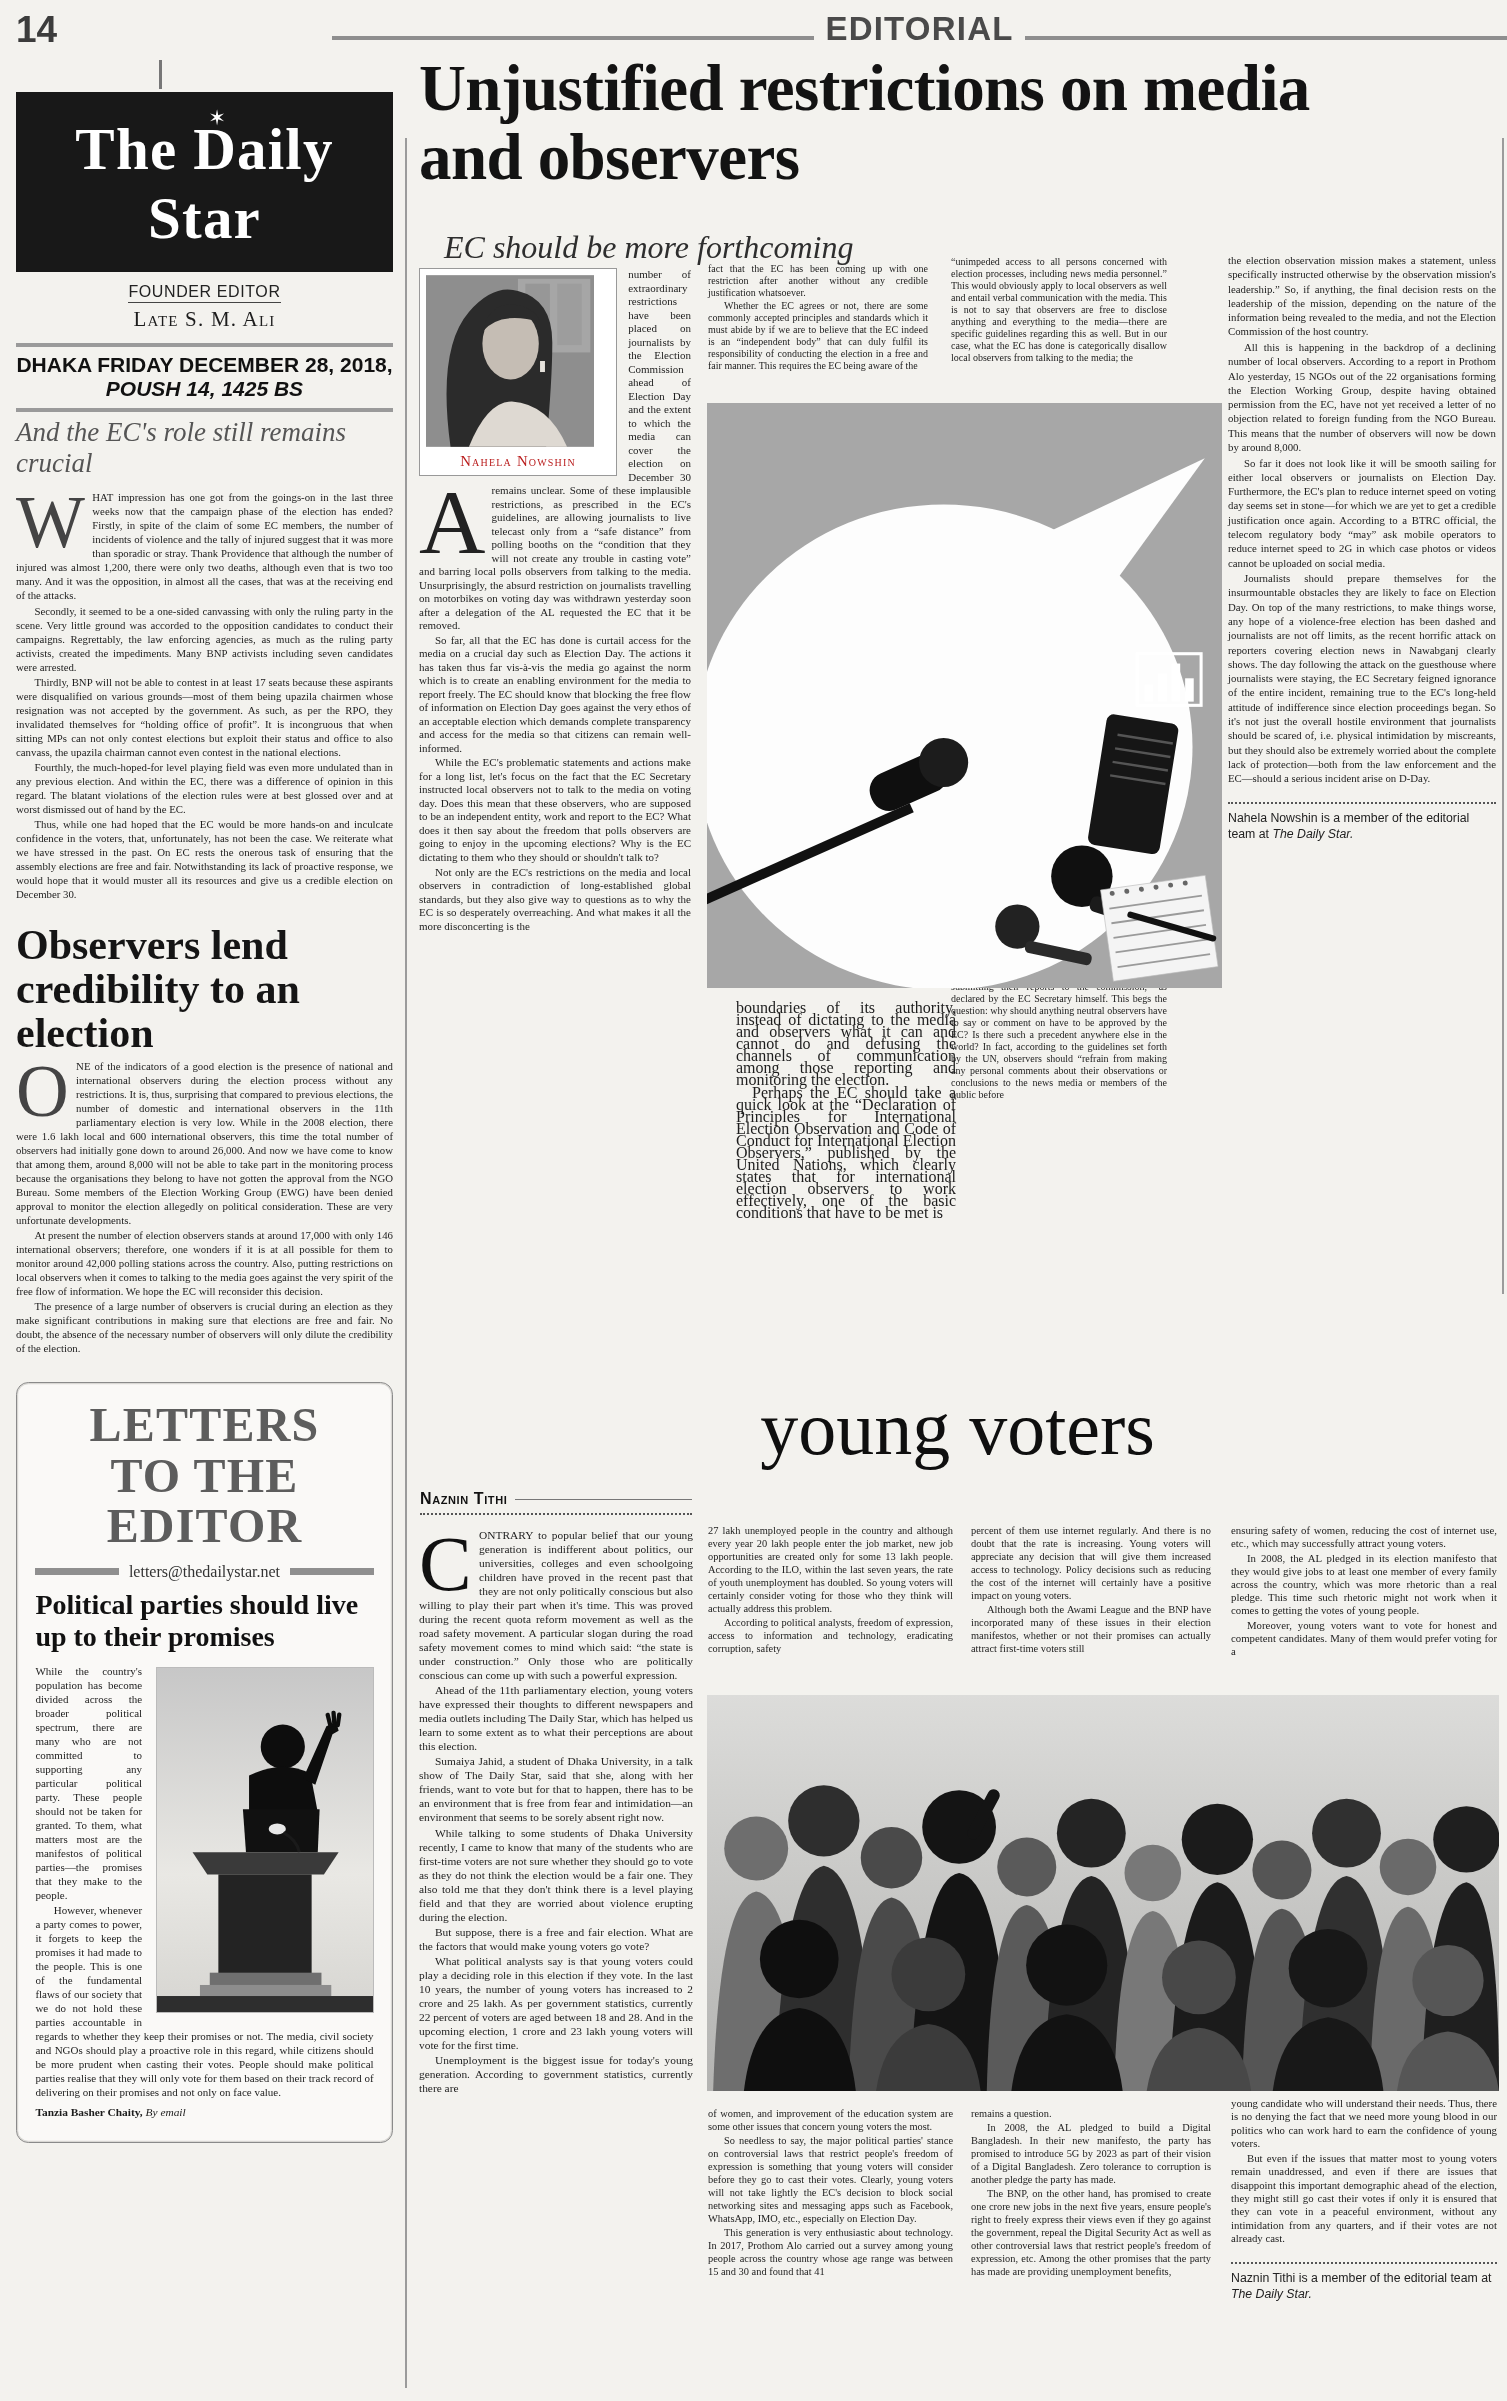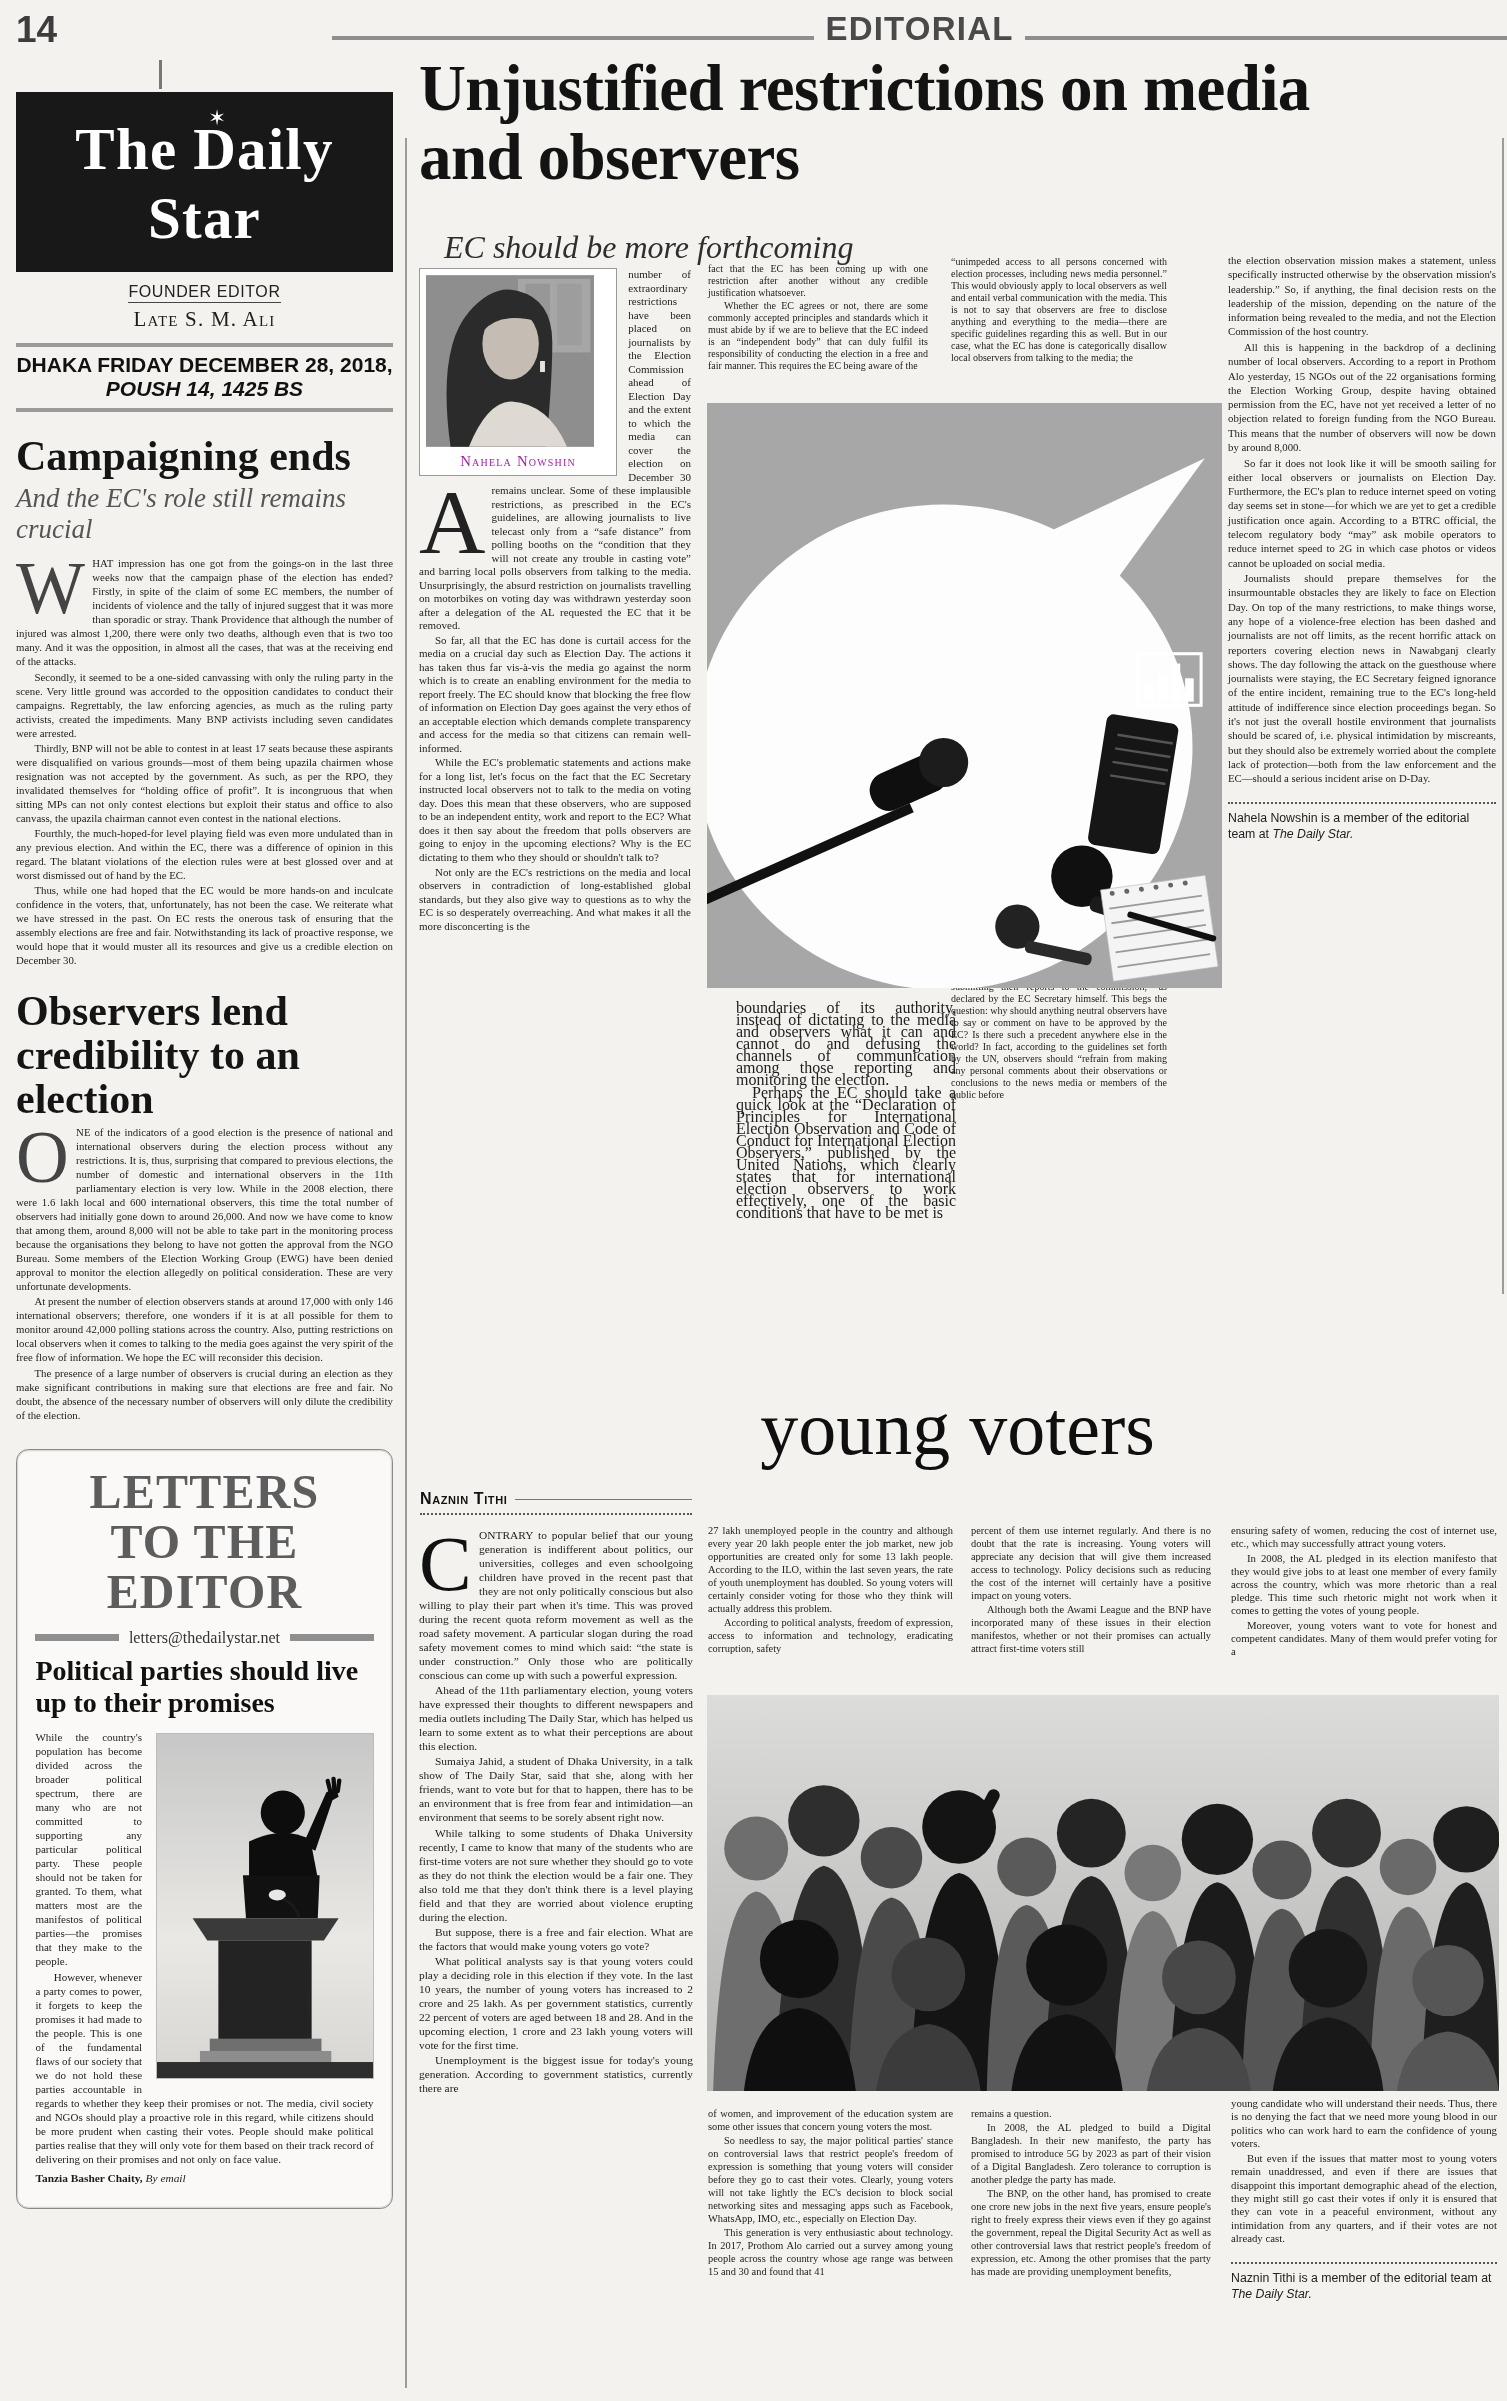--- a/index.html
+++ b/index.html
@@ -55,21 +55,21 @@
   .col p{margin:0 0 1.2px;text-align:justify;}
   .colA{left:419px;top:268px;width:272px;font-size:11px;line-height:13.5px;}
   .colB{left:708px;top:263px;width:220px;font-size:10px;line-height:12px;}
   .colBb{left:736px;top:1002px;width:220px;font-size:16px;line-height:12px;}
   .colC{left:951px;top:256px;width:216px;font-size:10px;line-height:12px;}
   .colCb{left:951px;top:957px;width:216px;font-size:10px;line-height:12px;}
   .colD{left:1228px;top:253px;width:268px;font-size:10.8px;line-height:14.3px;}
   .col p.ind{text-indent:16px;}
   .dropcapA{float:left;font-size:92px;line-height:73px;padding:4.9px 6.1px 0 0;color:#222;}
   #author-box{float:left;width:184px;margin:0 11px 4.9px 0;border:1.8px solid #999;background:#fff;padding:6.1px;}
-  #author-box .cap{font-variant:small-caps;font-size:14.8px;text-align:center;letter-spacing:1.2px;margin-top:4.9px;color:#a21caf;}
+  #author-box .cap{font-variant:small-caps;font-size:14.8px;text-align:center;letter-spacing:1.2px;margin-top:4.9px;color:#b91c1c;}
   #oped1-img{position:absolute;left:707px;top:403px;width:515px;height:585px;}
   .bio{border-top:2.5px dotted #555;margin-top:16px;padding-top:6.1px;
        font-family:"Liberation Sans",sans-serif;font-size:12.3px;line-height:16px;color:#222;text-align:left;}
   .bio .it{font-style:italic;}
   
   #yv-t1{position:absolute;left:419px;top:1308px;width:1077px;text-align:center;
          font-size:76px;font-style:italic;color:#2d2d2d;line-height:1.0;}
   #yv-t2{position:absolute;left:419px;top:1390px;width:1077px;text-align:center;
          font-size:76px;color:#0f0f0f;line-height:1.0;}
   #yv-author{position:absolute;left:420px;top:1490px;width:272px;border-bottom:2.5px dotted #555;padding-bottom:4.9px;}
@@ -116,21 +116,20 @@
     </div>
     <div class="founder-name">Late S. M. Ali</div>
     <div class="mast-rule"></div>
     <div class="dateline-wrap">
       <div class="dateline">
         <span>DHAKA FRIDAY DECEMBER 28, 2018, </span><span class="bs">POUSH 14, 1425 BS</span>
       </div>
     </div>
 
     <div>
-      <div class="ed-title">Campaigning ends</div>
       <div class="standfirst">And the EC's role still remains crucial</div>
       <div class="body">
         <p><span class="dropcap">W</span><span>HAT impression has one got from the goings-on in the last three weeks now that the campaign phase of the election has ended? Firstly, in spite of the claim of some EC members, the number of incidents of violence and the tally of injured suggest that it was more than sporadic or stray. Thank Providence that although the number of injured was almost 1,200, there were only two deaths, although even that is two too many. And it was the opposition, in almost all the cases, that was at the receiving end of the attacks.</span></p>
         <p class="ind">Secondly, it seemed to be a one-sided canvassing with only the ruling party in the scene. Very little ground was accorded to the opposition candidates to conduct their campaigns. Regrettably, the law enforcing agencies, as much as the ruling party activists, created the impediments. Many BNP activists including seven candidates were arrested.</p>
         <p class="ind">Thirdly, BNP will not be able to contest in at least 17 seats because these aspirants were disqualified on various grounds—most of them being upazila chairmen whose resignation was not accepted by the government. As such, as per the RPO, they invalidated themselves for “holding office of profit”. It is incongruous that when sitting MPs can not only contest elections but exploit their status and office to also canvass, the upazila chairman cannot even contest in the national elections.</p>
         <p class="ind">Fourthly, the much-hoped-for level playing field was even more undulated than in any previous election. And within the EC, there was a difference of opinion in this regard. The blatant violations of the election rules were at best glossed over and at worst dismissed out of hand by the EC.</p>
         <p class="ind">Thus, while one had hoped that the EC would be more hands-on and inculcate confidence in the voters, that, unfortunately, has not been the case. We reiterate what we have stressed in the past. On EC rests the onerous task of ensuring that the assembly elections are free and fair. Notwithstanding its lack of proactive response, we would hope that it would muster all its resources and give us a credible election on December 30.</p>
       </div>
     </div>
 

